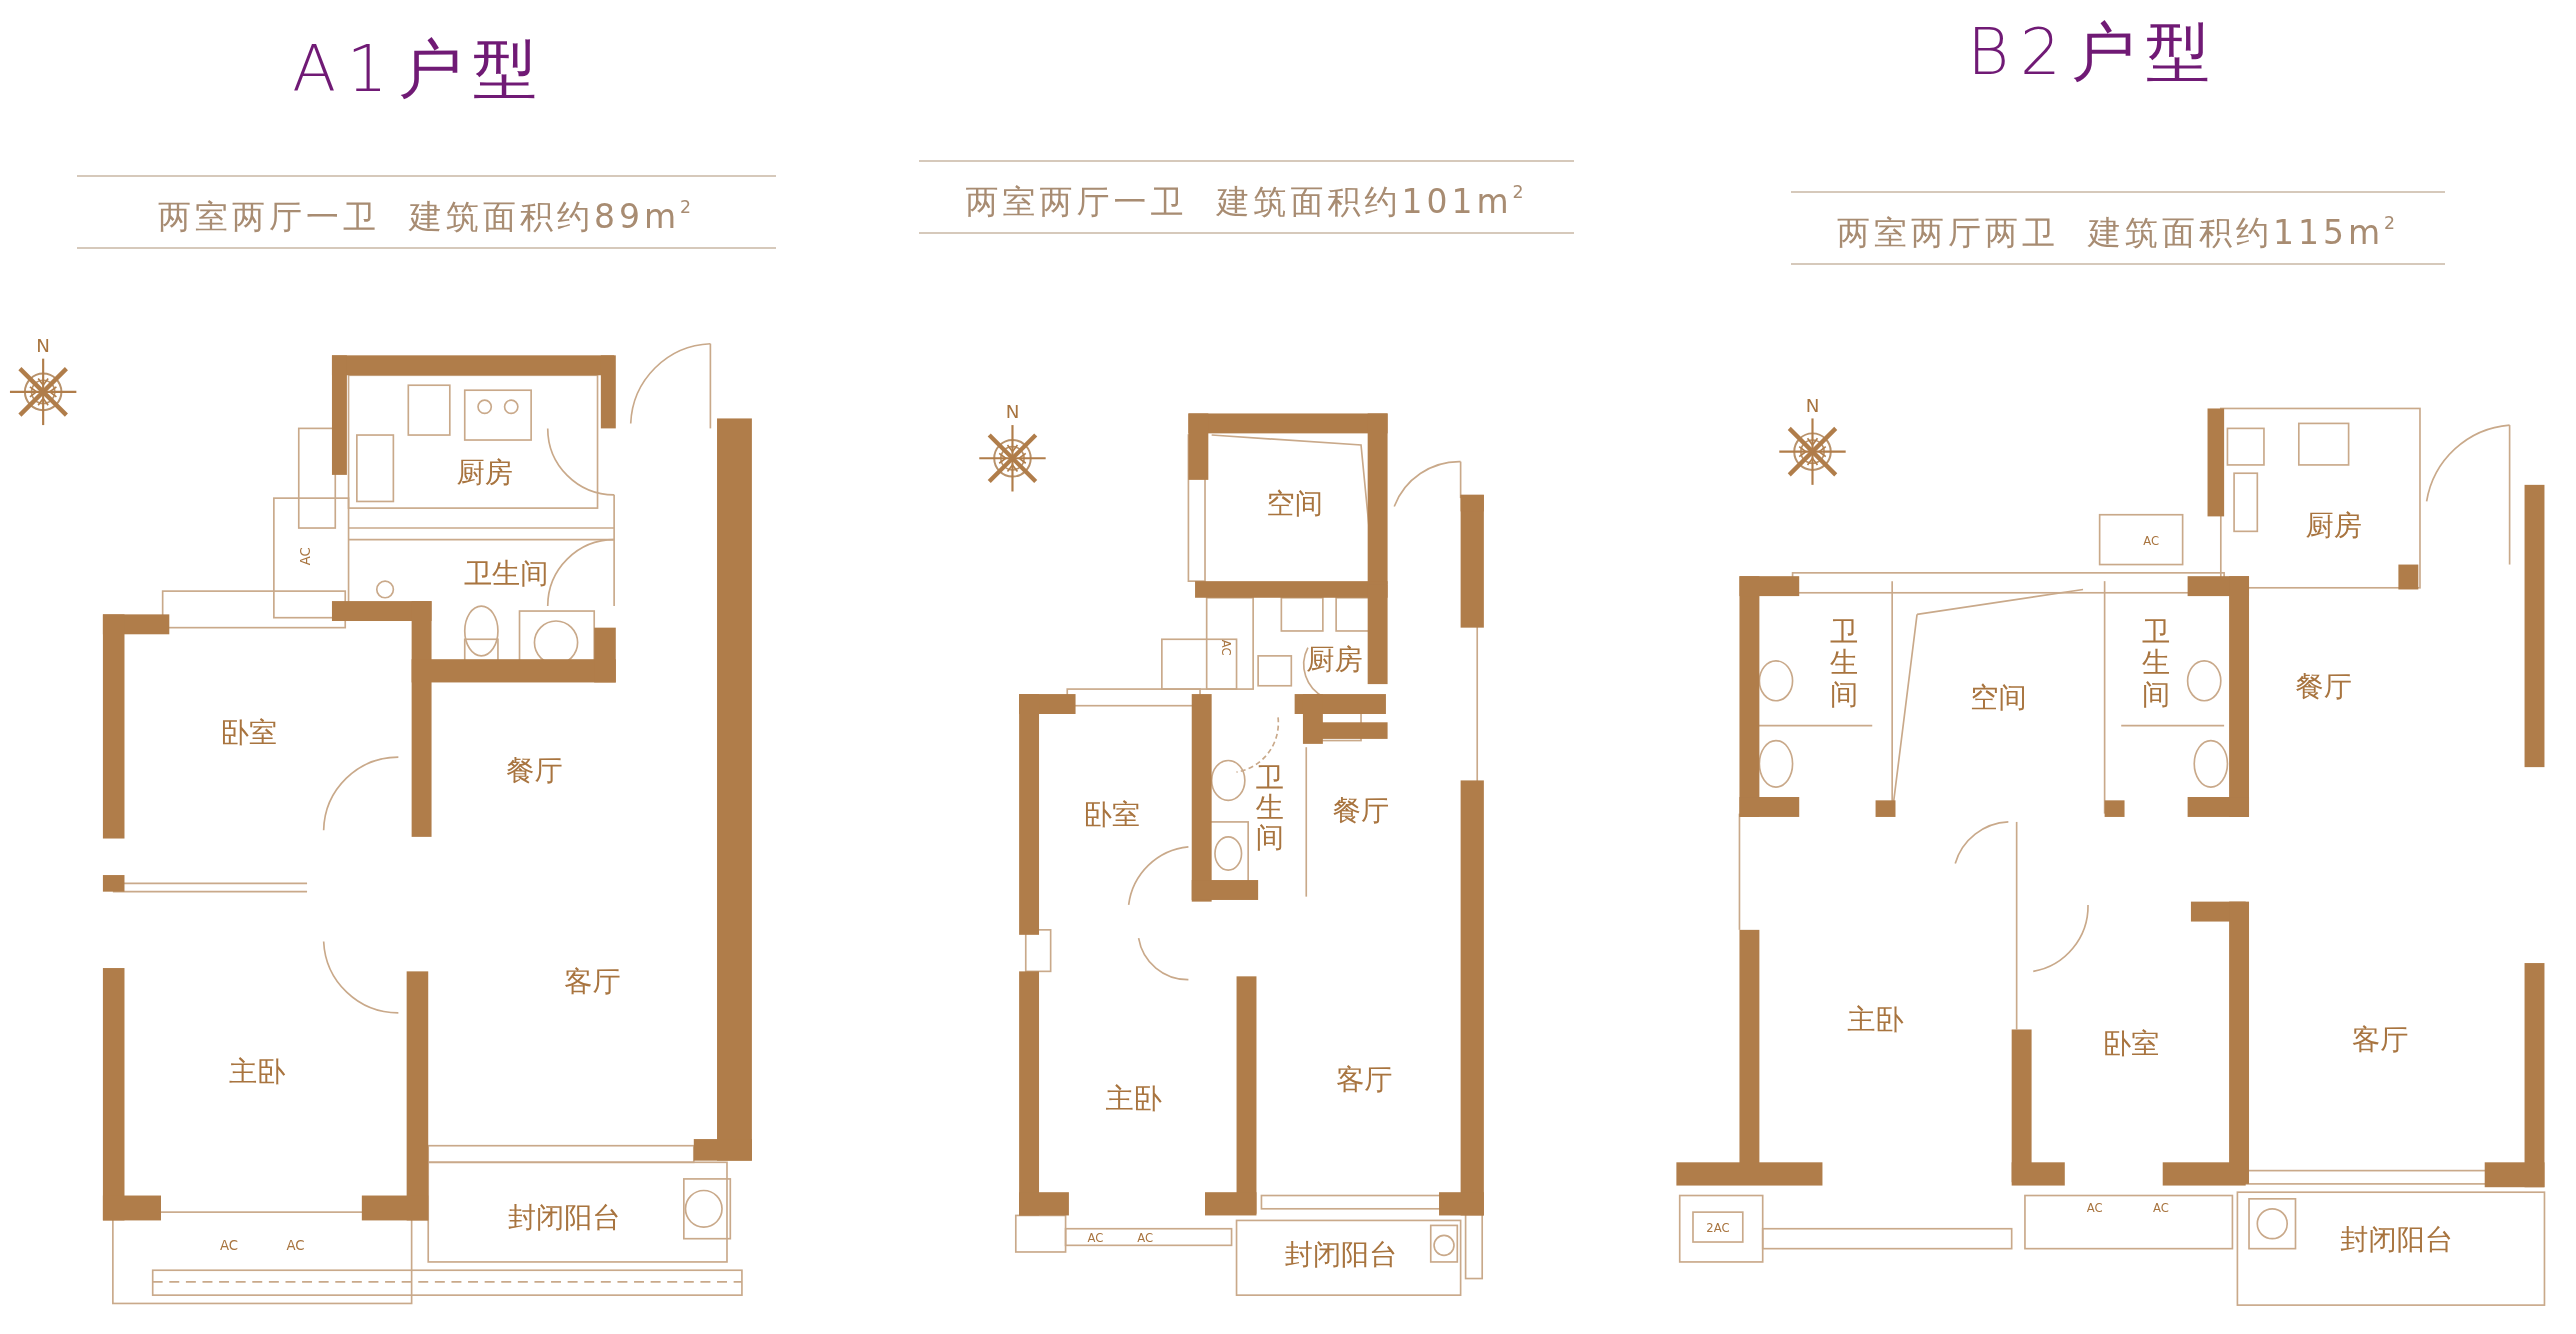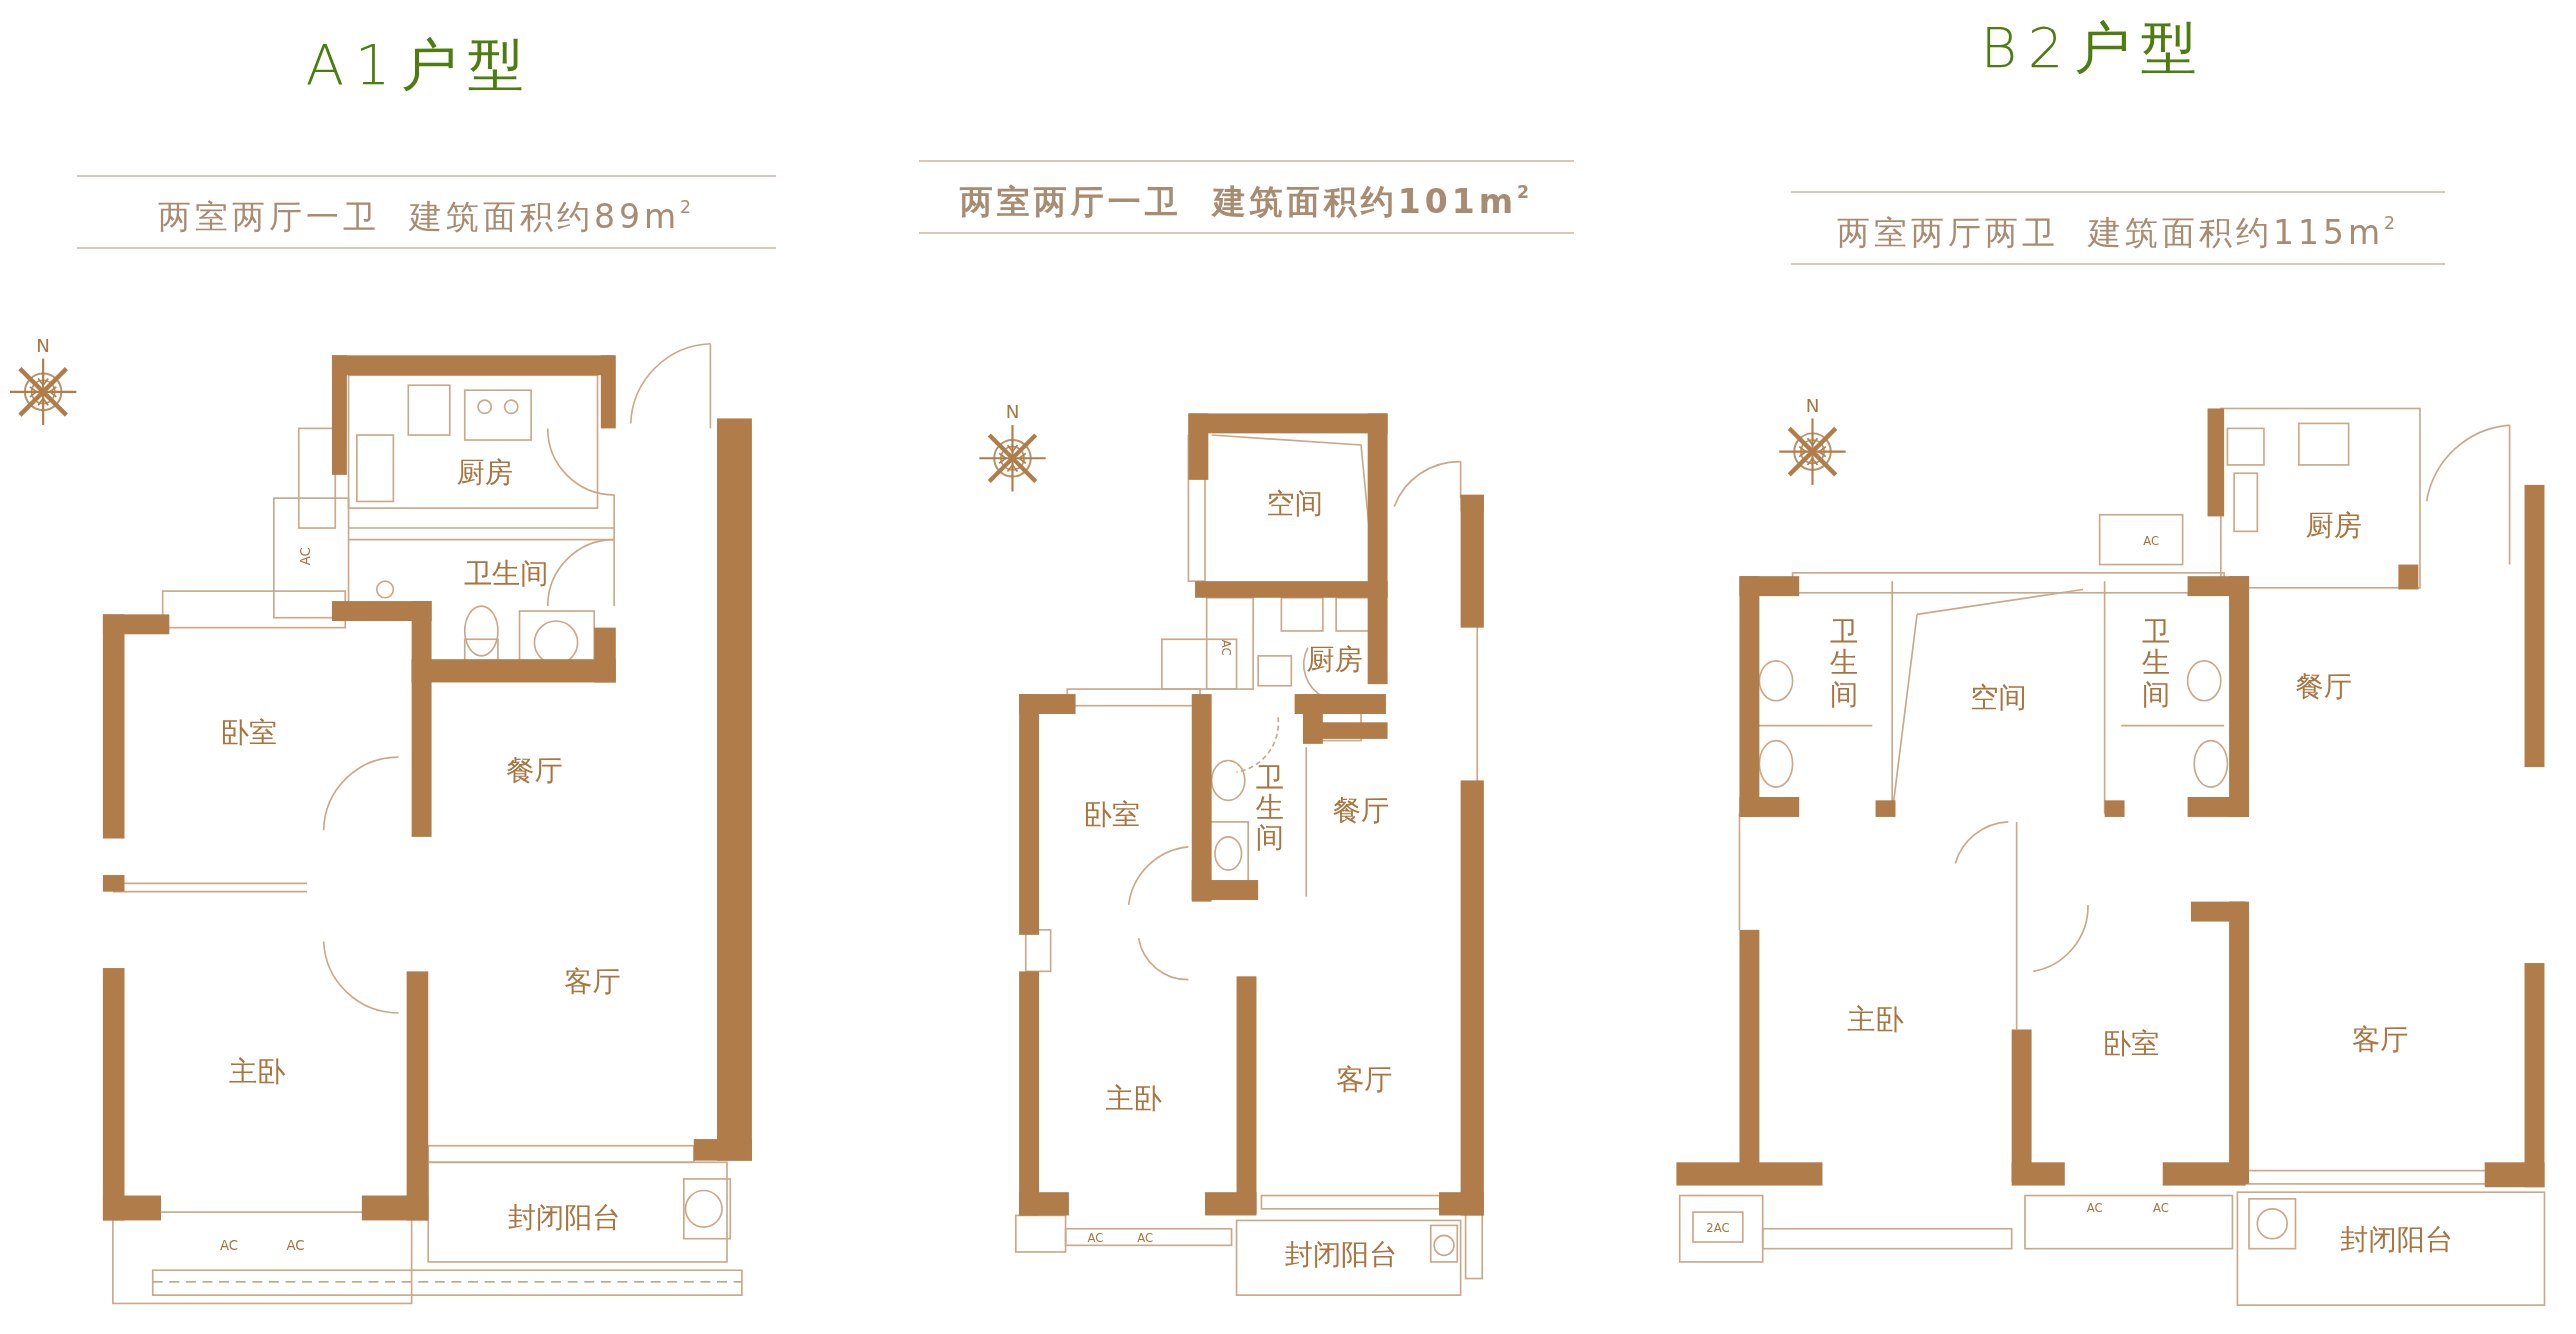--- a/index.html
+++ b/index.html
@@ -1,37 +1,37 @@
 <!DOCTYPE html>
 <html style="font-size:10.7px"><head>
 <meta charset="utf-8">
 <style>
   html, body { margin: 0; padding: 0; background: #ffffff; }
   body { width: 2576px; height: 1335px; position: relative; overflow: hidden;
          font-family: "DejaVu Sans", "Liberation Sans", sans-serif; color: #b07d4a; }
   .canvas { position: absolute; left: 0; top: 0; width: 2576px; height: 1335px; }
-  .title { position: absolute; font-size: 56px; font-weight: 300; letter-spacing: 10.7px;
-           color: #4d7c0f; text-align: center; line-height: 1; white-space: nowrap; }
+  .title { position: absolute; font-size: 64px; font-weight: 300; letter-spacing: 10.7px;
+           color: #701a75; text-align: center; line-height: 1; white-space: nowrap; }
   .subtitle-box { position: absolute; border-top: 2px solid #d6c9bb; border-bottom: 2px solid #d6c9bb;
                   text-align: center; font-size: 33px; color: #a88c72; letter-spacing: 4px;
                   line-height: 60px; white-space: nowrap; }
   .subtitle-box sup { font-size: 17.3px; vertical-align: 14.7px; }
   svg text { font-family: "DejaVu Sans", "Liberation Sans", sans-serif; fill: #a8743f; }
 </style>
 </head>
 <body>
 
 <div class="canvas">
 
   <div class="title" style="left:260px; top:37px; width:320px;">A1户型</div>
   <div class="subtitle-box" style="left:77px; top:175px; width:699px;">
     <span>两室两厅一卫</span>&nbsp;&nbsp;<span>建筑面积约</span><span>89</span><span>m</span><sup>2</sup>
   </div>
 
-  <div class="subtitle-box" style="left:919px; top:160px; width:655px;font-weight:bold;">
+  <div class="subtitle-box" style="left:919px; top:160px; width:655px;">
     <span>两室两厅一卫</span>&nbsp;&nbsp;<span>建筑面积约</span><span>101</span><span>m</span><sup>2</sup>
   </div>
 
   <div class="title" style="left:1934px; top:20px; width:320px;">B2户型</div>
   <div class="subtitle-box" style="left:1791px; top:153px; width:654px;margin-top:38px;">
     <span>两室两厅两卫</span>&nbsp;&nbsp;<span>建筑面积约</span><span>115</span><span>m</span><sup>2</sup>
   </div>
 
   <svg class="canvas" viewBox="0 0 1552 804" preserveAspectRatio="none">
     <defs>

